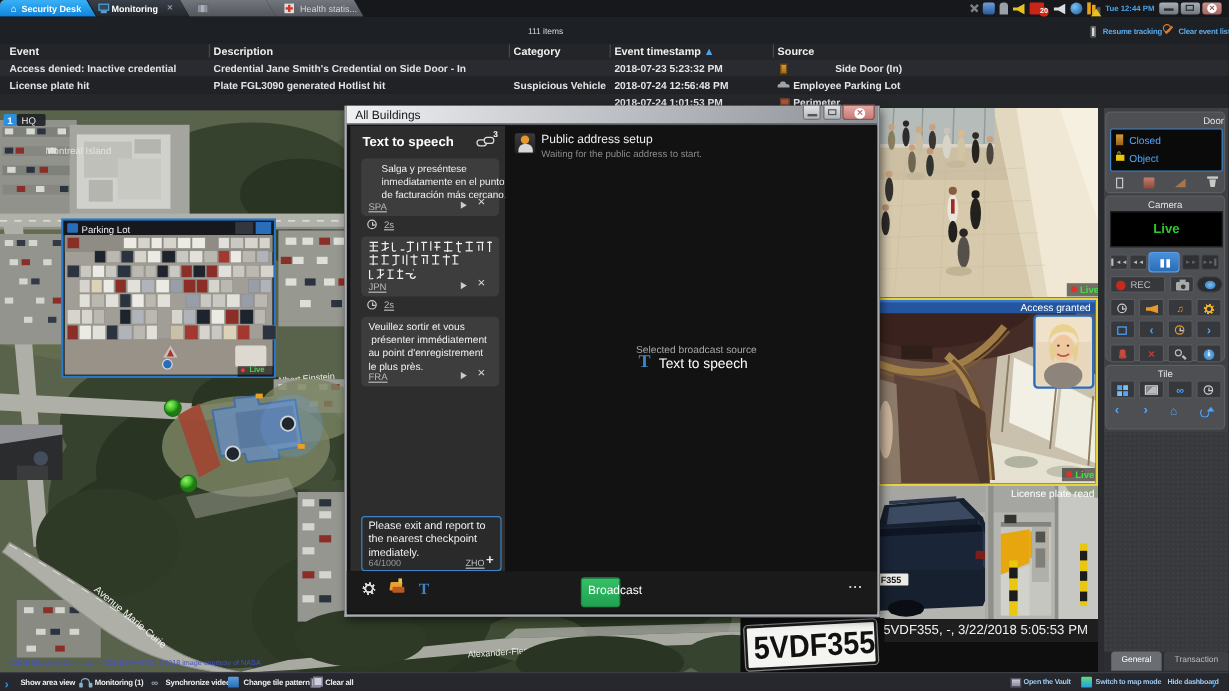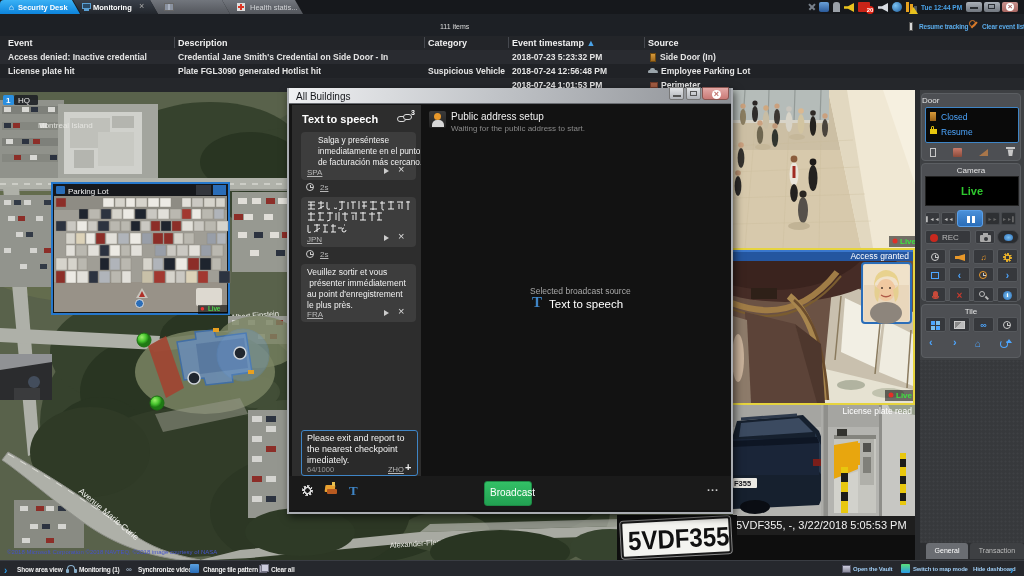--- a/index.html
+++ b/index.html
@@ -102,21 +102,21 @@
     <span class="hcell" style="left:178px;">Description</span>
     <span class="hcell" style="left:428px;">Category</span>
     <span class="hcell" style="left:512px;">Event timestamp <span style="color:#4aa3e8;">▲</span></span>
     <span class="hcell" style="left:648px;">Source</span>
   </div>
   <div class="row" style="top:50px;background:#292b30;">
     <span class="rcell" style="left:8px;">Access denied: Inactive credential</span>
     <span class="rcell" style="left:178px;">Credential Jane Smith's Credential on Side Door - In</span>
     <span class="rcell" style="left:512px;">2018-07-23 5:23:32 PM</span>
     <span class="ic" style="left:650px;top:2.5px;width:6px;height:9px;background:linear-gradient(#d89a3a,#a06a20);border:0.5px solid #704a10;"></span>
-      <span class="rcell" style="left:660px;">Side Door (In)</span>
+      <span class="rcell" style="left:696px;">Side Door (In)</span>
   </div>
   <div class="row" style="top:64px;background:#202226;">
     <span class="rcell" style="left:8px;">License plate hit</span>
     <span class="rcell" style="left:178px;">Plate FGL3090 generated Hotlist hit</span>
     <span class="rcell" style="left:428px;">Suspicious Vehicle</span>
     <span class="rcell" style="left:512px;">2018-07-24 12:56:48 PM</span>
     <span class="ic" style="left:648px;top:6px;width:10px;height:3px;background:#9aa4aa;border-radius:2px 3px 1px 1px;"></span>
       <span class="ic" style="left:650px;top:4px;width:5px;height:2.5px;background:#9aa4aa;border-radius:2px 2px 0 0;"></span>
       <span class="rcell" style="left:661px;">Employee Parking Lot</span>
   </div>
@@ -660,27 +660,27 @@
   <div id="platestrip" class="abs" style="left:617px;top:515px;width:120px;height:45px;background:#0e0e0e;">
     <div class="abs" style="left:4px;top:4px;width:110px;height:37px;background:#f4f4f0;border:2px solid #1a1a1a;border-radius:3px;transform:rotate(-3deg);box-shadow:0 0 0 1px #888;">
       <span style="position:absolute;left:5px;top:4px;font-size:24px;font-weight:bold;color:#111;font-family:'Liberation Sans',sans-serif;letter-spacing:0px;transform:scaleY(1.1);display:inline-block;">5VDF355</span>
     </div>
   </div>
 
   <div id="panel" class="abs" style="left:915px;top:90px;width:109px;height:470px;background:#3e4043;overflow:hidden;">
     <div class="abs" style="left:0;top:0;width:5px;height:470px;background:#292b2e;"></div>
 
     <div class="abs" style="left:6px;top:3px;width:100px;height:68px;background:#4d4f53;border-radius:4px;border:1px solid #5b5e62;">
-      <span style="position:absolute;left:0;right:0;top:2px;text-align:left;font-size:8px;color:#e4e4e4;">Door</span>
+      <span style="position:absolute;left:0;right:0;top:2px;text-align:right;font-size:8px;color:#e4e4e4;">Door</span>
       <div class="abs" style="left:3px;top:13px;width:94px;height:36px;background:#0a0a0a;border:1px solid #3f85c6;border-radius:2px;">
         <span class="ic" style="left:4px;top:4px;width:6px;height:9px;background:linear-gradient(#d89a3a,#9a6218);"></span>
         <span style="position:absolute;left:15px;top:4px;font-size:8.5px;color:#4da6ff;">Closed</span>
         <span class="ic" style="left:4px;top:21px;width:7px;height:5px;background:#e8c70e;"></span>
           <span class="ic" style="left:5px;top:18px;width:3px;height:3px;border:1px solid #e8c70e;border-bottom:none;border-radius:2px 2px 0 0;"></span>
-        <span style="position:absolute;left:15px;top:19px;font-size:8.5px;color:#4da6ff;">Resume</span>
+        <span style="position:absolute;left:15px;top:19px;font-size:8.5px;color:#4da6ff;">Object</span>
       </div>
       <div class="abs" style="left:3px;top:52px;width:94px;height:14px;">
         <span class="ic" style="left:5px;top:2px;width:6px;height:9px;border:1px solid #c8c8c8;"></span>
         <span class="ic" style="left:28px;top:2px;width:9px;height:9px;background:linear-gradient(#c87a6a,#8a4a3a);border-radius:1px;"></span>
         <span class="ic" style="left:54px;top:3px;width:0;height:0;border-left:9px solid transparent;border-bottom:7px solid #a8764a;"></span>
         <span class="ic" style="left:82px;top:2px;width:7px;height:8px;background:#c8c8c8;clip-path:polygon(10% 20%,90% 20%,75% 100%,25% 100%);"></span>
           <span class="ic" style="left:81px;top:1px;width:9px;height:1.5px;background:#c8c8c8;"></span>
       </div>
     </div>
 
@@ -870,21 +870,21 @@
       <span style="position:absolute;left:111px;top:189px;font-size:15px;font-weight:bold;color:#3f85c6;font-family:'Liberation Serif',serif;">T</span>
       <span style="position:absolute;left:128px;top:193px;font-size:11.5px;color:#fff;">Text to speech</span>
     </div>
 
     <div class="abs" style="left:0;top:388px;width:442px;height:34px;background:#1a1a1a;">
       <span class="ic" style="left:13px;top:9px;width:11px;height:11px;border-radius:50%;background:radial-gradient(circle,#1a1a1a 2px,#d8d8d8 2.5px,#d8d8d8 3.8px,transparent 4px),repeating-conic-gradient(#d8d8d8 0 22deg,transparent 22deg 45deg);"></span>
       <span class="ic" style="left:36px;top:9px;width:10px;height:7px;background:#e8a030;border-radius:1px;transform:skewX(-8deg);"></span>
         <span class="ic" style="left:38px;top:13px;width:10px;height:5px;background:#b85a20;border-radius:1px;"></span>
         <span class="ic" style="left:43px;top:6px;width:3px;height:4px;background:#e8c050;"></span>
       <span style="position:absolute;left:60px;top:7px;font-size:13px;font-weight:bold;color:#3f85c6;font-family:'Liberation Serif',serif;">T</span>
-      <div class="abs" style="left:195px;top:5px;width:48px;height:25px;background:linear-gradient(#33c066,#22a152);border-radius:3px;border:1px solid #1d8a45;">
+      <div class="abs" style="left:195px;top:5px;width:33px;height:25px;background:linear-gradient(#33c066,#22a152);border-radius:3px;border:1px solid #1d8a45;">
         <span style="position:absolute;left:5px;top:5px;font-size:10px;color:#fff;">Broadcast</span>
       </div>
       <span style="position:absolute;left:418px;top:5px;font-size:11px;font-weight:bold;color:#ccc;letter-spacing:1px;">...</span>
     </div>
   </div>
 
   <div id="statusbar">
     <span class="sitem" style="left:4px;top:4px;color:#2a9ae8;font-weight:bold;font-size:10px;">›</span>
     <span class="sitem" style="left:17px;top:5px;font-size:6.5px;font-weight:bold;letter-spacing:-0.2px;">Show area view</span>
     <span class="sitem" style="left:67px;top:4px;width:8px;height:6px;border:1.5px solid #8ab0cc;border-bottom:none;border-radius:5px 5px 0 0;"></span>

